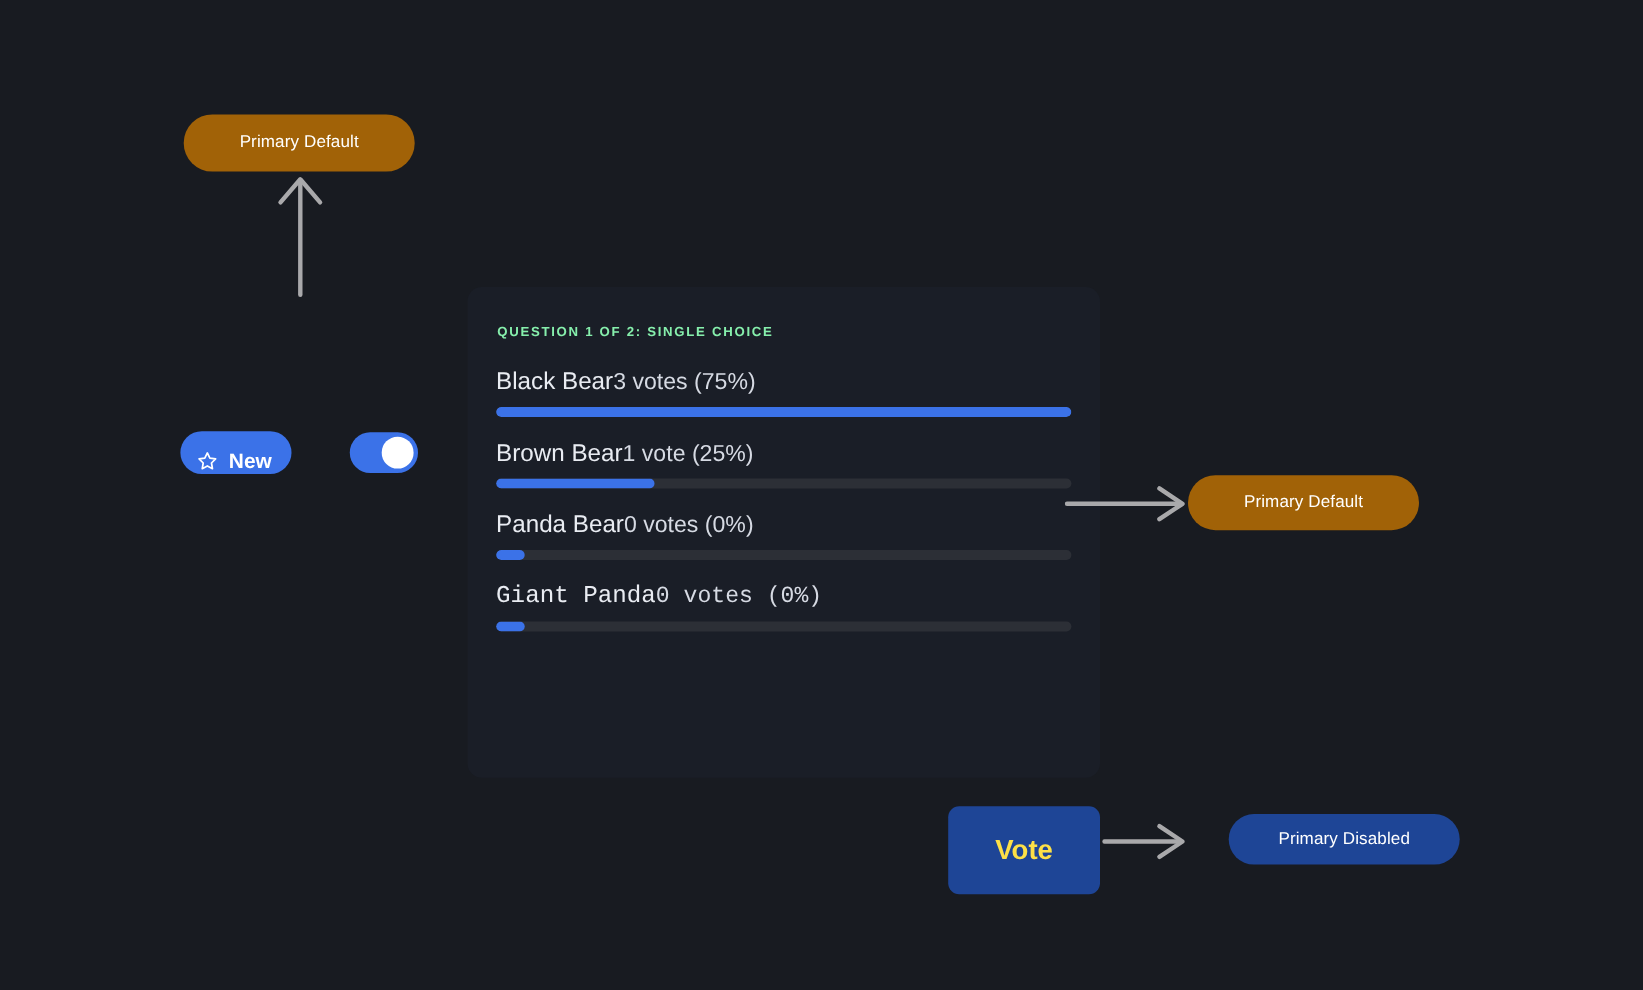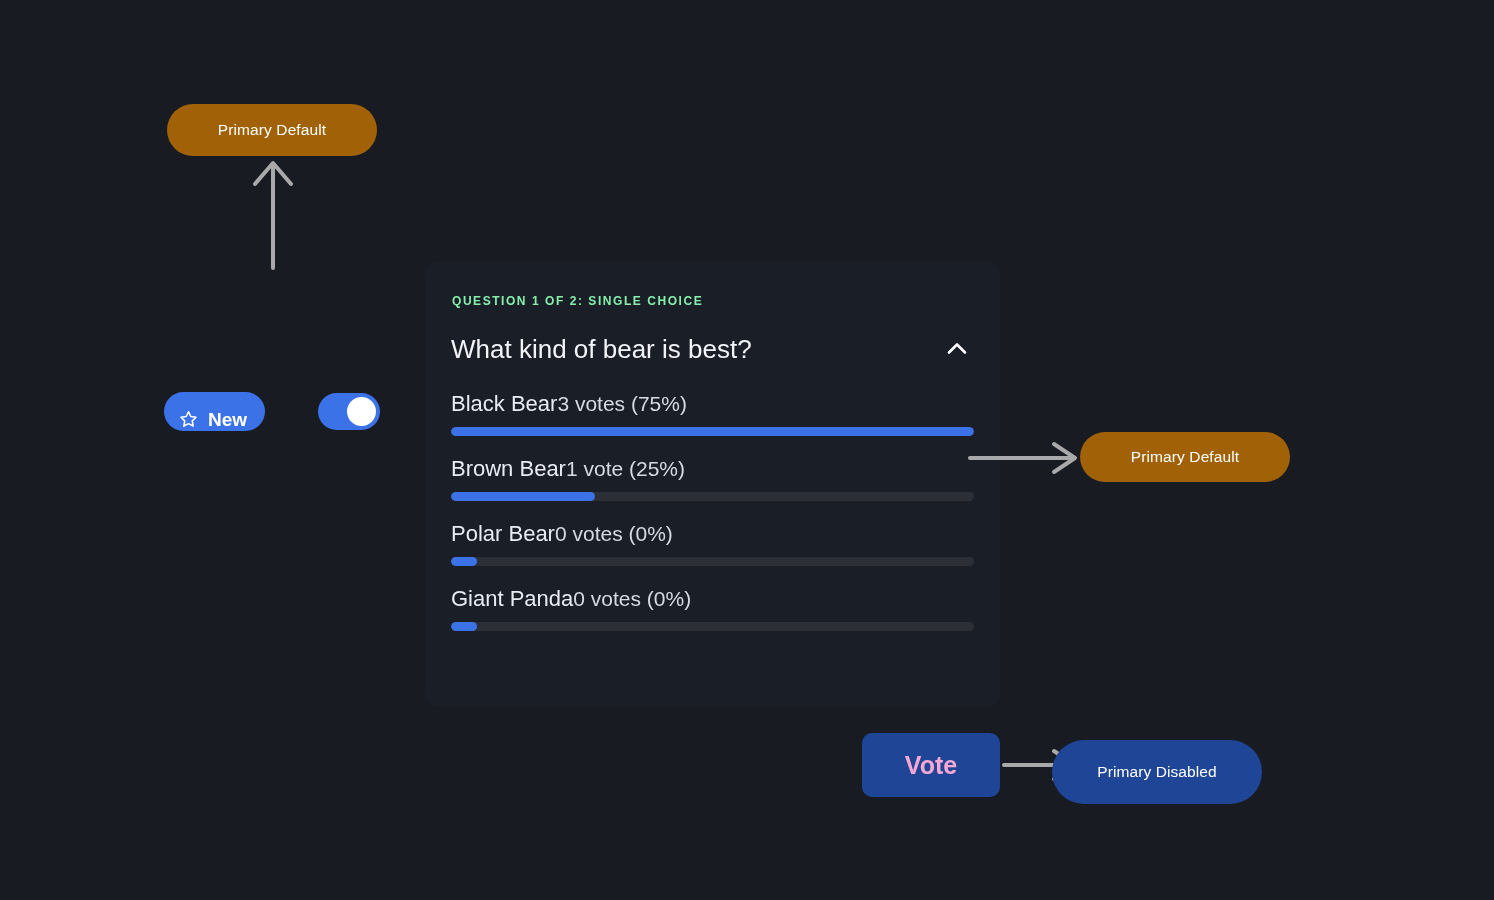--- a/index.html
+++ b/index.html
@@ -144,21 +144,21 @@
     cursor: pointer;
     display: flex;
     align-items: center;
     justify-content: center;
     margin-right: 2px;
   }
   #collapse-btn svg { display: block; }
 
   .options { margin-top: 29px; }
   .opt-row { margin-bottom: 22px; }
-  .opt-row:last-child { margin-bottom: 0; }
+  .opt-row:last-child { margin-bottom: 0; font-family: Liberation Mono, monospace; }
   .opt-line {
     display: flex;
     align-items: baseline;
     justify-content: flex-start;
     margin-bottom: 12px;
   }
   .opt-label {
     color: #e9ecf2;
     font-size: 22px;
     line-height: 1;
@@ -183,25 +183,25 @@
     border-radius: 999px;
     background: #3b72e8;
   }
 
   
   #vote-btn {
     position: absolute;
     left: 862px;
     top: 733px;
     width: 138px;
-    height: 64px;
+    height: 80px;
     background: #1e4596;
     border: none;
     border-radius: 10px;
-    color: #f9a8d4;
+    color: #fde047;
     font-size: 25px;
     font-weight: bold;
     cursor: default;
     font-family: inherit;
   }
 
   
   .arrow-svg { position: absolute; pointer-events: none; }
 </style>
 </head>
@@ -226,28 +226,20 @@
     <span>New</span>
   </button>
 
   <button id="toggle">
     <span class="knob"></span>
   </button>
 
   <div id="poll-card">
     <div class="q-eyebrow">QUESTION 1 OF 2: SINGLE CHOICE</div>
 
-    <div class="q-head">
-      <h2 class="q-title">What kind of bear is best?</h2>
-      <button id="collapse-btn">
-        <svg width="30" height="30" viewBox="0 0 30 30" fill="none">
-          <polyline points="7,18.5 15,10.5 23,18.5" stroke="#ffffff" stroke-width="2.6" stroke-linecap="round" stroke-linejoin="round"></polyline>
-        </svg>
-      </button>
-    </div>
 
     <div class="options" id="options">
         <div class="opt-row">
           <div class="opt-line">
             <span class="opt-label">Black Bear</span>
             <span class="opt-count">3 votes (75%)</span>
           </div>
           <div class="track">
             <div class="fill" style="width:100%"></div>
           </div>
@@ -256,21 +248,21 @@
           <div class="opt-line">
             <span class="opt-label">Brown Bear</span>
             <span class="opt-count">1 vote (25%)</span>
           </div>
           <div class="track">
             <div class="fill" style="width:27.5%"></div>
           </div>
         </div>
         <div class="opt-row">
           <div class="opt-line">
-            <span class="opt-label">Polar Bear</span>
+            <span class="opt-label">Panda Bear</span>
             <span class="opt-count">0 votes (0%)</span>
           </div>
           <div class="track">
             <div class="fill" style="width:5%"></div>
           </div>
         </div>
         <div class="opt-row">
           <div class="opt-line">
             <span class="opt-label">Giant Panda</span>
             <span class="opt-count">0 votes (0%)</span>
@@ -289,15 +281,15 @@
 
   <div class="anno-pill default" style="left:1080px; top:432px; width:210px; height:50px;">Primary Default</div>
 
   <button id="vote-btn">Vote</button>
 
   <svg class="arrow-svg" style="left:1002px; top:747px; width:86px; height:36px;" viewBox="0 0 86 36">
     <line x1="2" y1="18" x2="70" y2="18" stroke="#a9a9ab" stroke-width="4" stroke-linecap="round"></line>
     <polyline points="52,4 73,18 52,32" fill="none" stroke="#a9a9ab" stroke-width="4" stroke-linecap="round" stroke-linejoin="round"></polyline>
   </svg>
 
-  <div class="anno-pill disabled" style="left:1052px; top:740px; width:210px; height:64px;">Primary Disabled</div>
+  <div class="anno-pill disabled" style="left:1117px; top:740px; width:210px; height:46px;">Primary Disabled</div>
 
 </div>
 
 </body></html>

